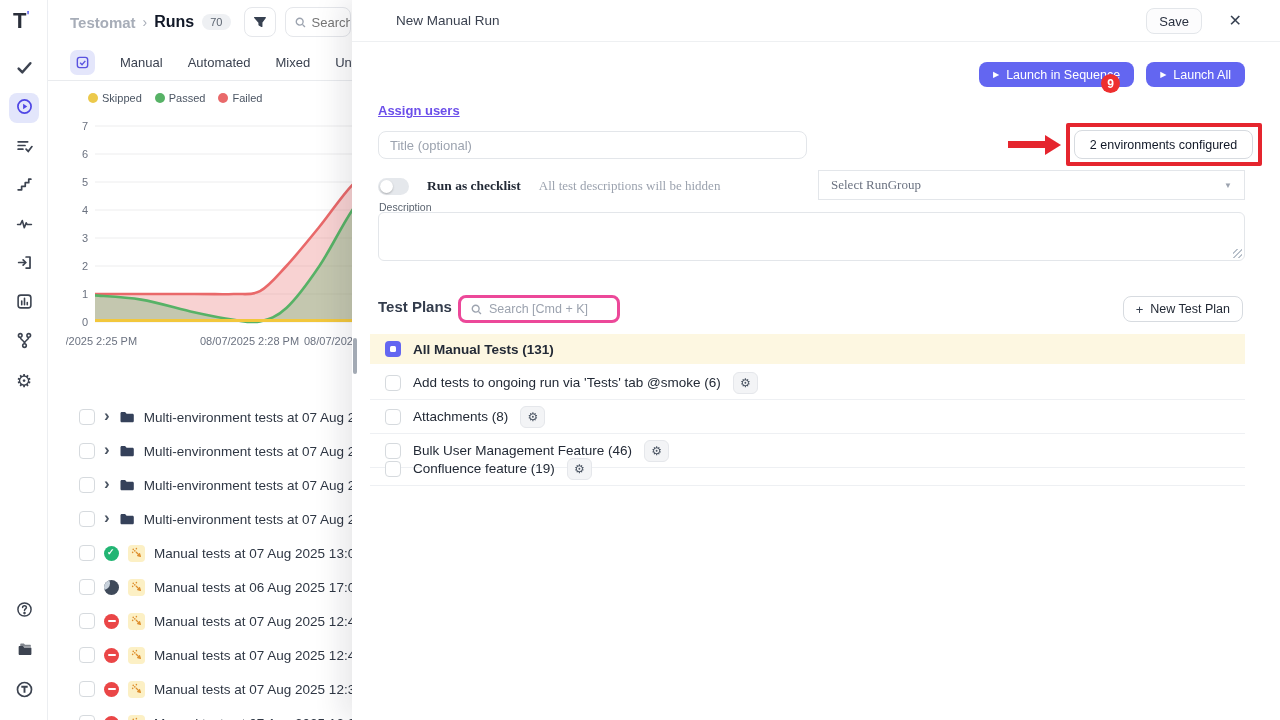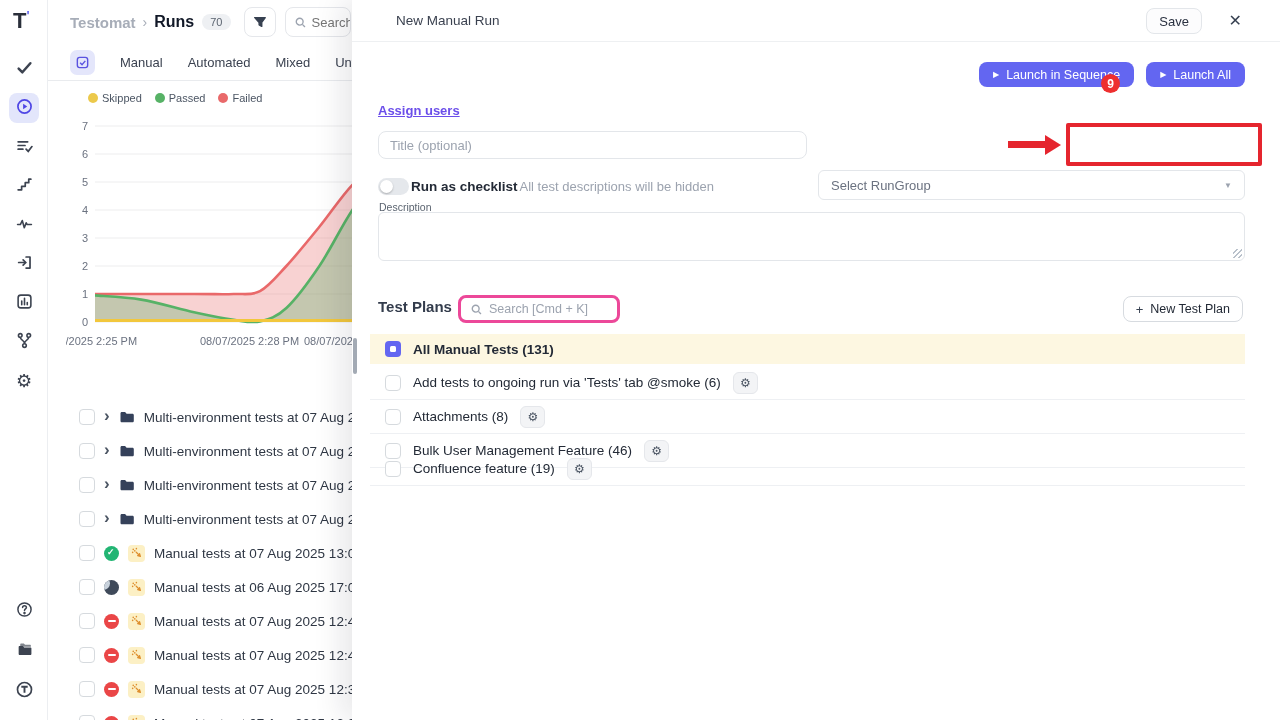--- a/index.html
+++ b/index.html
@@ -99,29 +99,29 @@
     font-size:13px; color:#374151; padding:0 11px; outline:none; font-family:inherit; }
   .title-input::placeholder { color:#9ca3af; }
 
   .env-btn { position:absolute; left:722px; top:130px; width:179px; height:29px; border:1px solid #d7dbe0; border-radius:8px;
     background:#fff; font-size:12.5px; color:#111827; display:flex; align-items:center; justify-content:center; }
   .anno-rect { position:absolute; left:714px; top:123px; width:196px; height:43px; border:4px solid #e5252e; border-radius:2px; z-index:4; pointer-events:none; }
   .anno-arrow { position:absolute; left:656px; top:141px; width:37px; height:7px; background:#e5252e; z-index:4; }
   .anno-arrow::after { content:""; position:absolute; left:37px; top:-6.5px; border-left:16px solid #e5252e;
     border-top:10px solid transparent; border-bottom:10px solid transparent; }
 
-  .checklist-row { position:absolute; left:26px; top:172px; height:28px; display:flex; align-items:center; gap:2px; }
+  .checklist-row { position:absolute; left:26px; top:172px; height:28px; display:flex; align-items:center; gap:18px;font-family:Liberation Serif, serif; }
   .toggle { width:31px; height:17px; border-radius:9px; background:#e5e8ec; position:relative; flex:0 0 auto; }
   .toggle::after { content:""; position:absolute; left:2px; top:2px; width:13px; height:13px; border-radius:50%; background:#fff;
     box-shadow:0 1px 2px rgba(0,0,0,.25); }
   .chk-label { font-size:13.5px; font-weight:bold; color:#232a36; }
   .chk-hint { font-size:13px; color:#9ca3af; }
 
-  .rungroup { position:absolute; left:466px; top:170px; width:427px; height:30px; border:1px solid #e3e6ea; border-radius:6px;
-    display:flex; align-items:center; font-size:13px; color:#6b7280; padding:0 12px; background:#fff; }
+  .rungroup { position:absolute; left:466px; top:170px; width:427px; height:30px; border:1px solid #e3e6ea; border-radius:0;
+    display:flex; align-items:center; font-size:13px; color:#6b7280; padding:0 12px; background:#fff;font-family:Liberation Serif, serif; }
   .rungroup .caret { margin-left:auto; font-size:8px; color:#9ca3af; }
 
   .desc-label { position:absolute; left:27px; top:201px; font-size:10.5px; color:#5b6470; }
   .desc-box { position:absolute; left:26px; top:212px; width:867px; height:49px; border:1px solid #e3e6ea; border-radius:6px; background:#fff; }
   .desc-box::after { content:""; position:absolute; right:2px; bottom:2px; width:9px; height:9px;
     background:repeating-linear-gradient(-45deg, transparent 0 2px, #b9c1cb 2px 3.4px); }
 
   .plans-head { position:absolute; left:26px; top:298px; font-size:15px; font-weight:bold; color:#333c4c; }
   .plan-search { position:absolute; left:106px; top:295px; width:162px; height:28px; border:3px solid #ec4899; border-radius:8px;
     display:flex; align-items:center; background:#fff; }
@@ -425,20 +425,21 @@
       <span class="launch-btn">
         <span class="play">▶</span>
         <span>Launch All</span>
       </span>
     </div>
 
     <span class="assign-link">Assign users</span>
 
     <input class="title-input" type="text" placeholder="Title (optional)" style="">
 
+    <span class="env-btn">2 environments configured</span>
     <div class="anno-rect"></div>
     <div class="anno-arrow"></div>
 
     <div class="checklist-row">
       <span class="toggle"></span>
       <span class="chk-label">Run as checklist</span>
       <span class="chk-hint">All test descriptions will be hidden</span>
     </div>
 
     <div class="rungroup">

